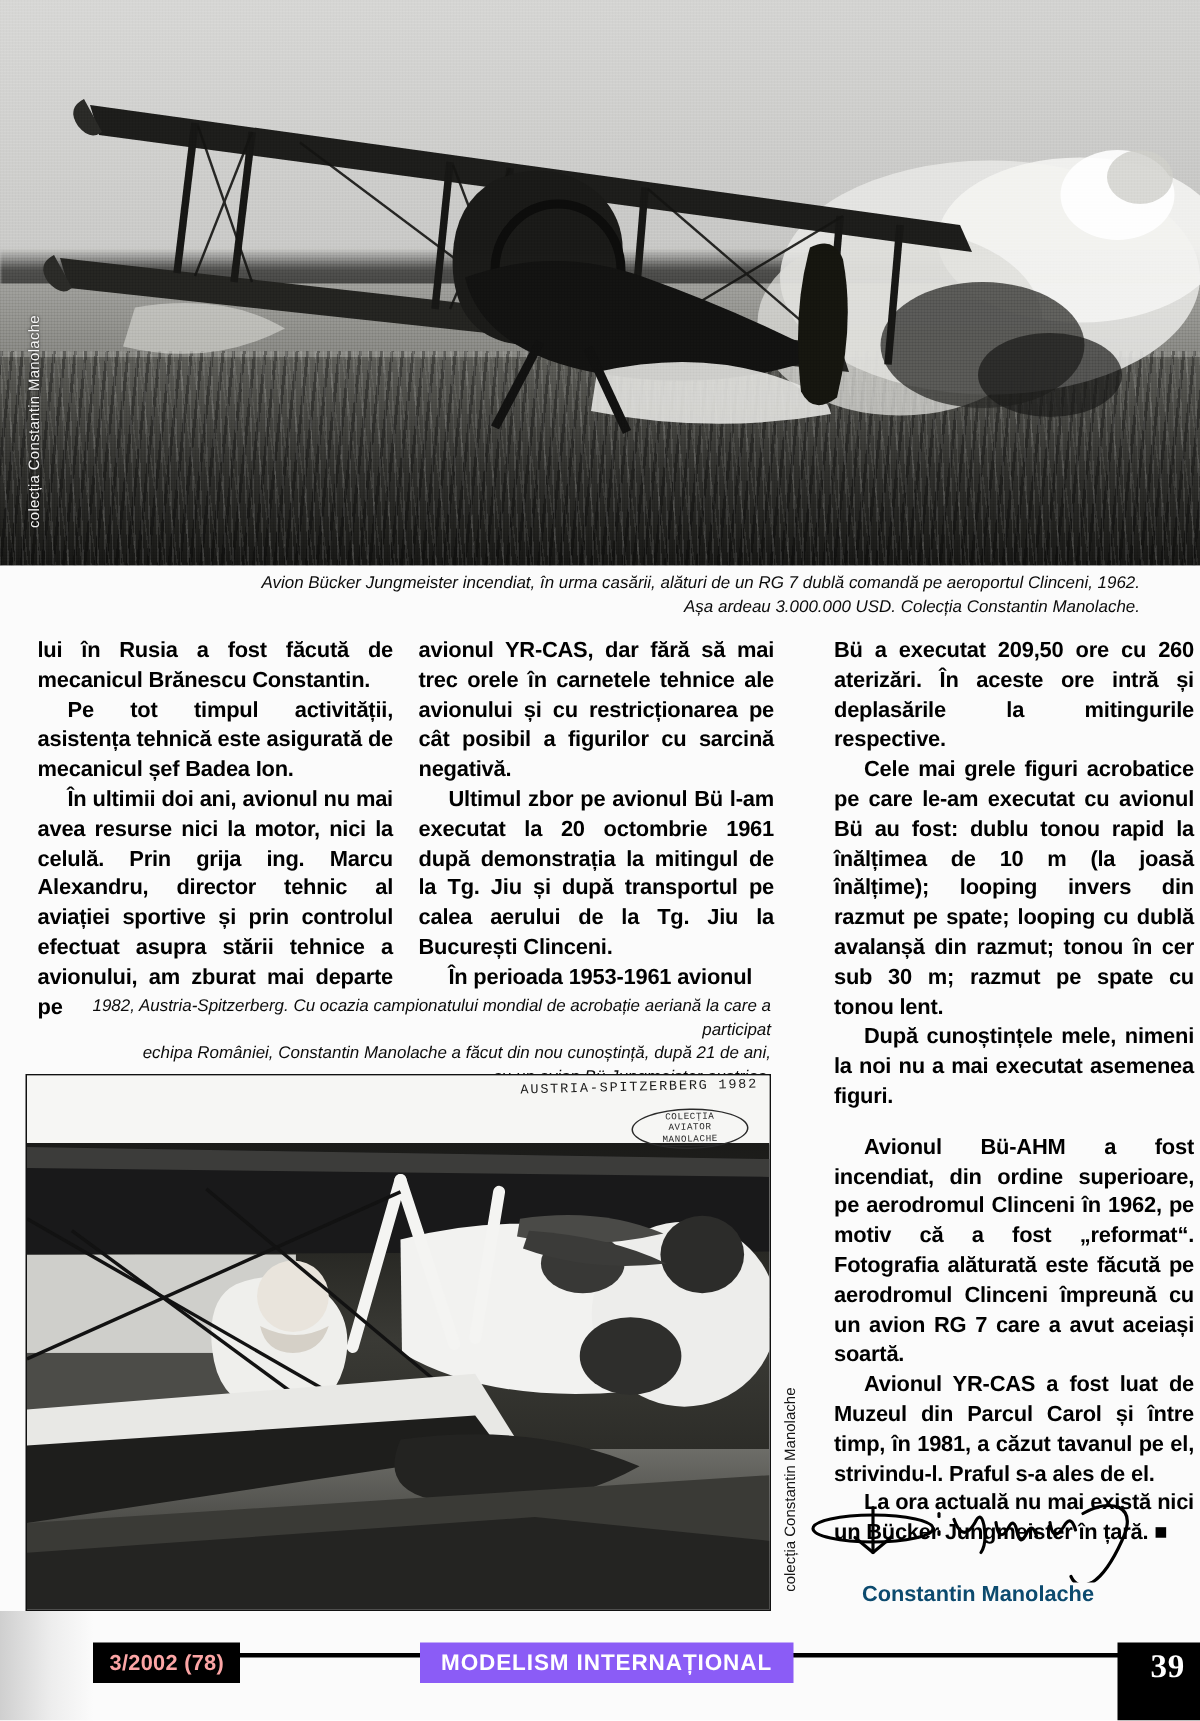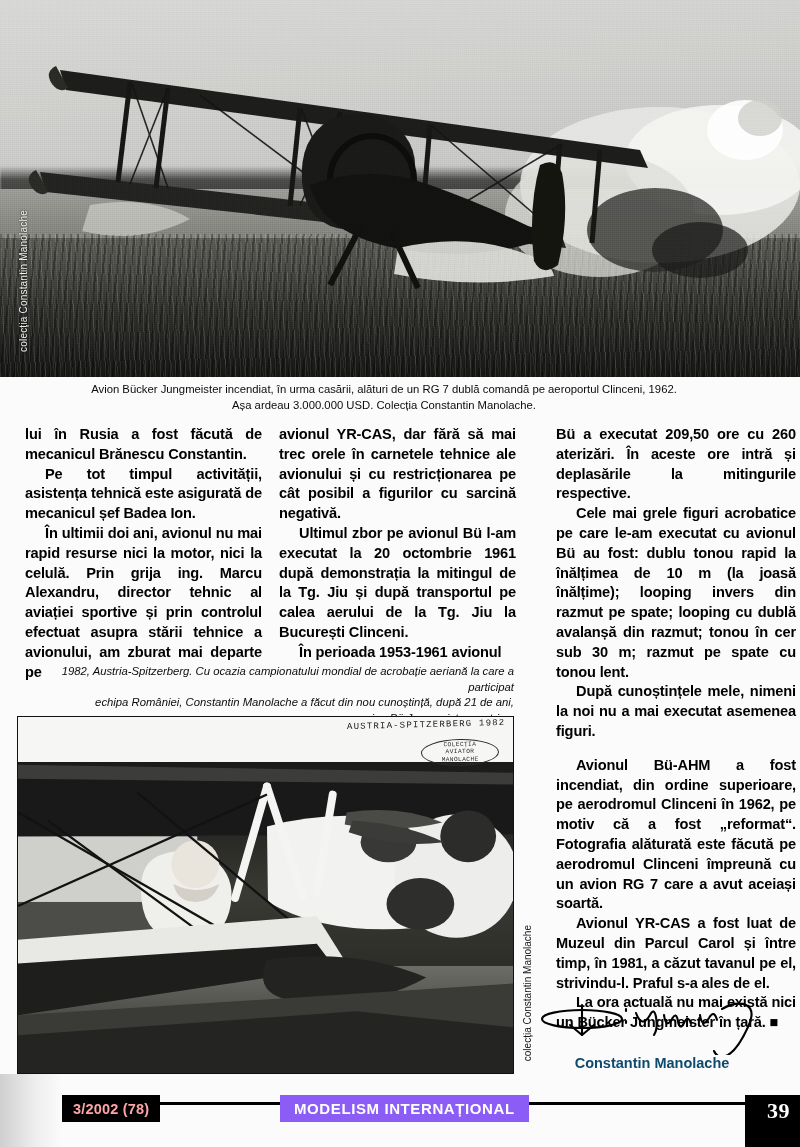--- a/index.html
+++ b/index.html
@@ -74,22 +74,23 @@
     font-size: 10px;
     letter-spacing: .2px;
     color: #f2f2f2;
     text-shadow: 0 0 2px rgba(0,0,0,.9);
     font-family: "Liberation Sans", sans-serif;
   }
 
   
   .caption-1 {
     position:absolute;
-    left: 24px; top: 382px; width: 720px;
-    text-align:center;
+    left: 40px; top: 382px; width: 720px;
+    text-align:right;
+    font-style: italic;
     font-family: "Liberation Sans", sans-serif;
     font-size: 11.3px;
     line-height: 15.5px;
     color:#0b0b0b;
   }
 
   
   .col {
     position:absolute;
     font-family: "Liberation Sans", sans-serif;
@@ -315,21 +316,21 @@
   </div>
 
   <div class="caption-1">
     <div>Avion Bücker Jungmeister incendiat, în urma casării, alături de un RG 7 dublă comandă pe aeroportul Clinceni, 1962.</div>
     <div>Așa ardeau 3.000.000 USD. Colecția Constantin Manolache.</div>
   </div>
 
   <div class="col col-1" id="col-1">
       <p class="noindent">lui în Rusia a fost făcută de mecanicul Brănescu Constantin.</p>
       <p>Pe tot timpul activității, asistența tehnică este asigurată de mecanicul șef Badea Ion.</p>
-      <p>În ultimii doi ani, avionul nu mai rapid resurse nici la motor, nici la celulă. Prin grija ing. Marcu Alexandru, director tehnic al aviației sportive și prin controlul efectuat asupra stării tehnice a avionului, am zburat mai departe pe</p>
+      <p>În ultimii doi ani, avionul nu mai avea resurse nici la motor, nici la celulă. Prin grija ing. Marcu Alexandru, director tehnic al aviației sportive și prin controlul efectuat asupra stării tehnice a avionului, am zburat mai departe pe</p>
     </div>
   <div class="col col-2" id="col-2">
       <p class="noindent">avionul YR-CAS, dar fără să mai trec orele în carnetele tehnice ale avionului și cu restricționarea pe cât posibil a figurilor cu sarcină negativă.</p>
       <p>Ultimul zbor pe avionul Bü l-am executat la 20 octombrie 1961 după demonstrația la mitingul de la Tg. Jiu și după transportul pe calea aerului de la Tg. Jiu la București Clinceni.</p>
       <p>În perioada 1953-1961 avionul</p>
     </div>
   <div class="col col-3" id="col-3">
       <p class="noindent">Bü a executat 209,50 ore cu 260 aterizări. În aceste ore intră și deplasările la mitingurile respective.</p>
       <p>Cele mai grele figuri acrobatice pe care le-am executat cu avionul Bü au fost: dublu tonou rapid la înălțimea de 10 m (la joasă înălțime); looping invers din razmut pe spate; looping cu dublă avalanșă din razmut; tonou în cer sub 30 m; razmut pe spate cu tonou lent.</p>
       <p>După cunoștințele mele, nimeni la noi nu a mai executat asemenea figuri.</p>

